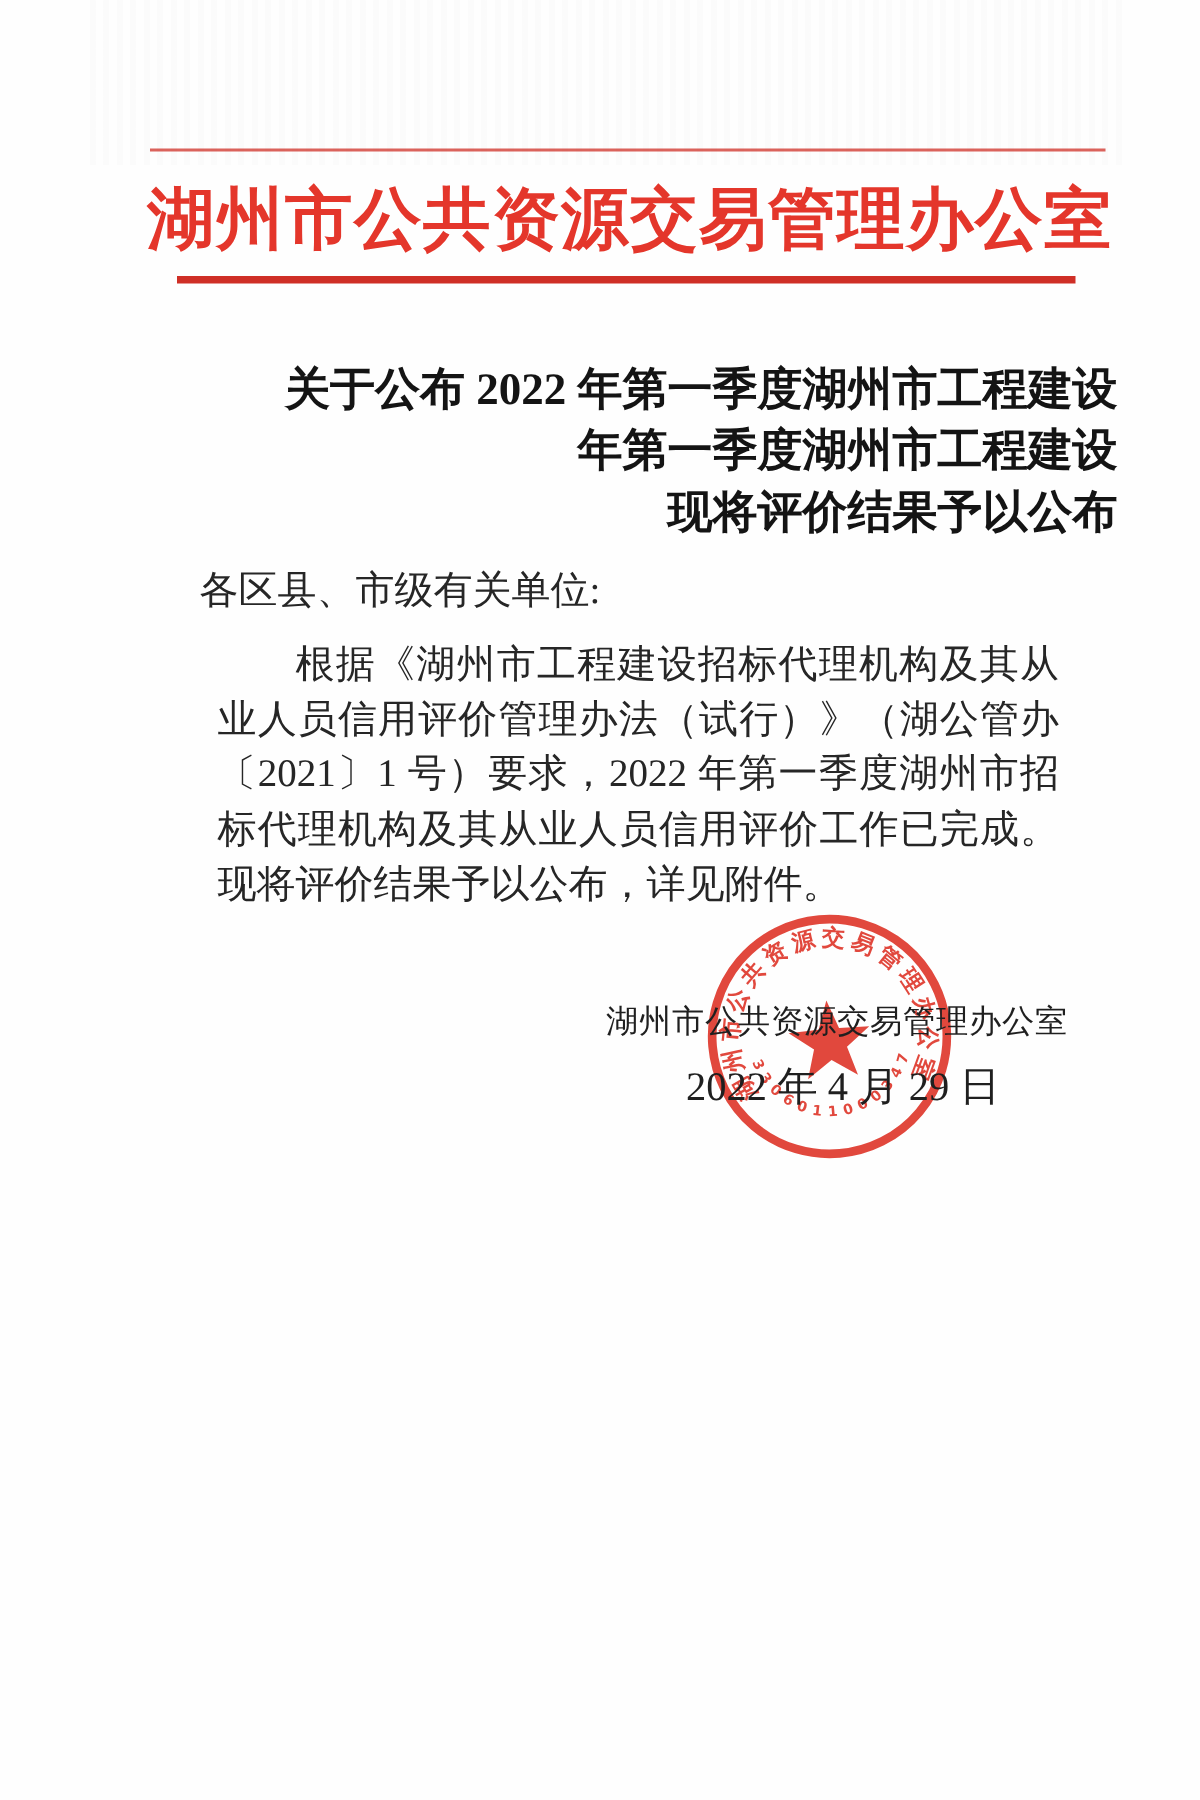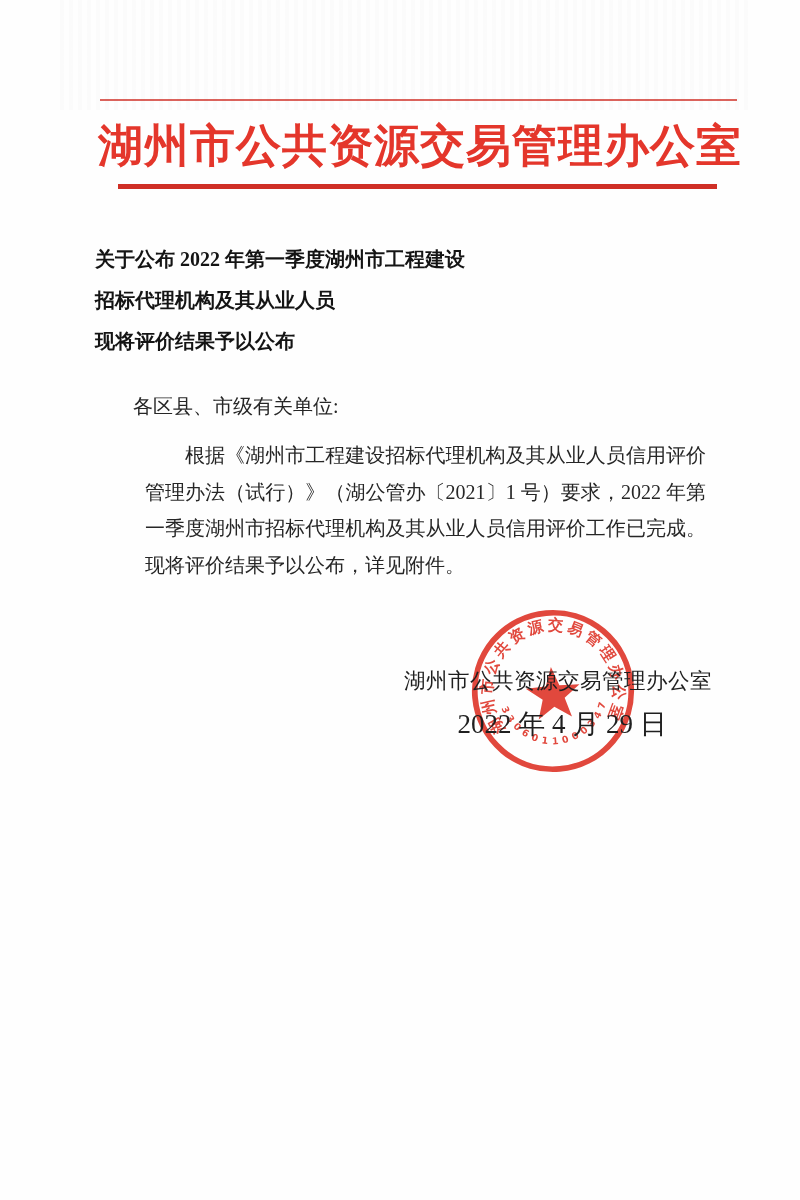--- a/index.html
+++ b/index.html
@@ -40,28 +40,28 @@
     letter-spacing:1px;
     white-space:nowrap;
   }
   .rule-bottom{
     position:absolute;left:118px;top:184px;width:599px;height:5px;
     background:var(--rule_red);
   }
   
   .doc-title{
     position:absolute;left:95px;top:239px;width:650px;
-    text-align:left;
-    font-size:20px;font-weight:bold;line-height:41px;
+    text-align:right;
+    font-size:30px;font-weight:bold;line-height:41px;
     color:var(--title_ink);
   }
   
   .doc-body{
-    position:absolute;left:133px;top:388px;width:585px;
-    font-size:20px;line-height:36.8px;
+    position:absolute;left:133px;top:376px;width:585px;
+    font-size:26px;line-height:36.8px;
     color:var(--ink);
     text-align:justify;
   }
   .doc-body .para{margin:12px;text-indent:2em;}
   .doc-body .salutation{margin:0;text-indent:0;}
   
   .seal{
     position:absolute;left:469px;top:607px;width:168px;height:168px;
     color:var(--seal_red);
     mix-blend-mode:multiply;
@@ -96,21 +96,21 @@
 <div class="page">
 
   <div class="scan-texture"></div>
 
   <div class="rule-top"></div>
   <div class="org-name">湖州市公共资源交易管理办公室</div>
   <div class="rule-bottom"></div>
 
   <div class="doc-title">
     <div>关于公布 2022 年第一季度湖州市工程建设</div>
-    <div>招标代理机构及其从业人员</div>
+    <div>年第一季度湖州市工程建设</div>
     <div>现将评价结果予以公布</div>
   </div>
 
   <div class="doc-body">
     <p class="salutation">各区县、市级有关单位:</p>
     <p class="para">根据《湖州市工程建设招标代理机构及其从业人员信用评价管理办法（试行）》（湖公管办〔2021〕1 号）要求，2022 年第一季度湖州市招标代理机构及其从业人员信用评价工作已完成。现将评价结果予以公布，详见附件。</p>
   </div>
 
   <div class="seal">
     <svg viewBox="0 0 160 160" xmlns="http://www.w3.org/2000/svg">

